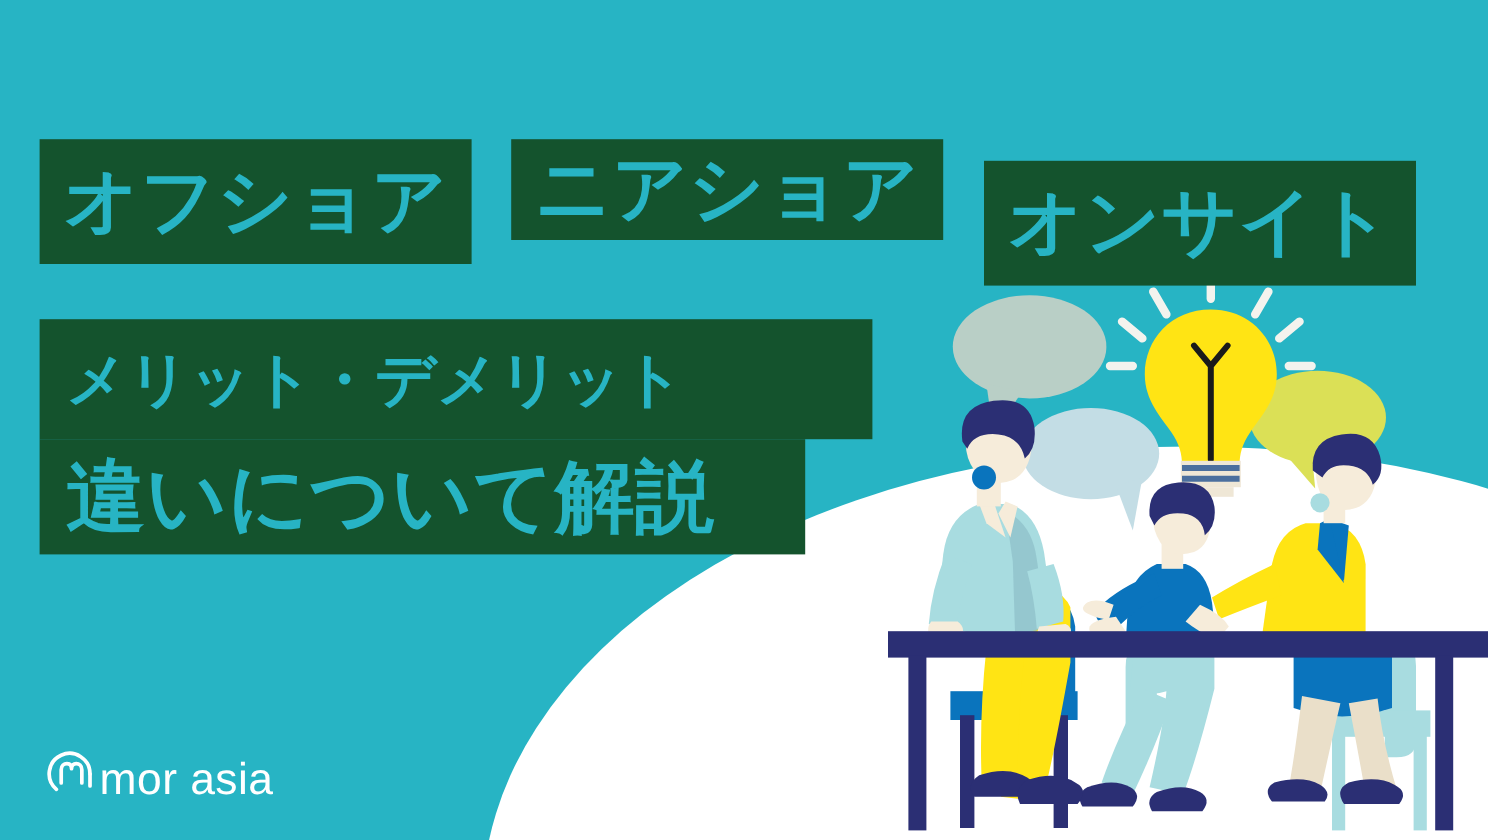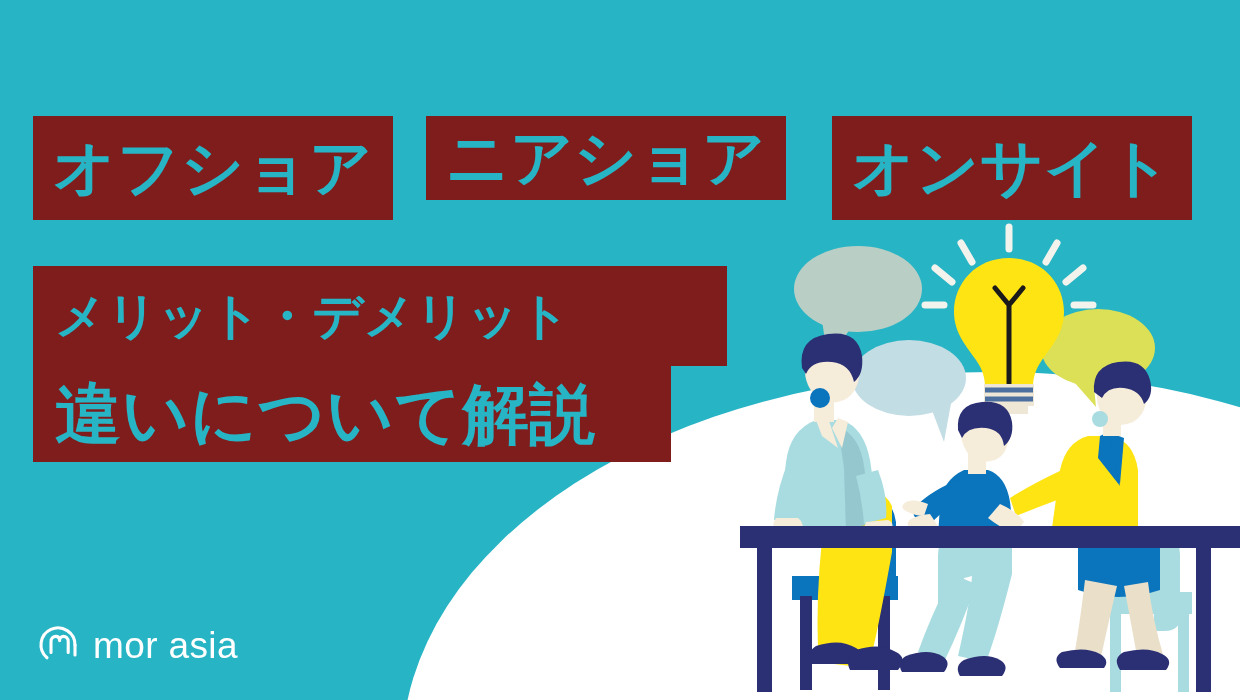--- a/index.html
+++ b/index.html
@@ -54,56 +54,56 @@
   
   .headline-layer {
     position: absolute;
     left: 0;
     top: 0;
     z-index: 5;
   }
 
   .tagbox {
     position: absolute;
-    background: #7f1d1d;
+    background: #14532d;
     display: flex;
     align-items: center;
     justify-content: center;
     box-sizing: border-box;
   }
   .tagbox span {
     color: #27b4c4;
     font-weight: 700;
     letter-spacing: 0.01em;
     white-space: nowrap;
     line-height: 1;
   }
 
   
   #tag-offshore  { left: 33px;  top: 116px; width: 360px; height: 104px; }
   #tag-nearshore { left: 426px; top: 116px; width: 360px; height: 84px; }
-  #tag-onsite    { left: 820px; top: 116px; width: 360px; height: 104px; margin-left: 12px; }
+  #tag-onsite    { left: 820px; top: 134px; width: 360px; height: 104px; }
   #tag-offshore span, #tag-nearshore span, #tag-onsite span { font-size: 62px; }
 
   
   #tag-merit { left: 33px; top: 266px; width: 694px; height: 100px; justify-content: flex-start; padding-left: 22px; }
   #tag-merit span { font-size: 50px; }
 
   
   #tag-diff { left: 33px; top: 366px; width: 638px; height: 96px; justify-content: flex-start; padding-left: 22px; }
   #tag-diff span { font-size: 66px; }
 
   
   #logo {
     position: absolute;
     left: 35px;
     top: 622px;
     display: flex;
-    align-items: center;
-    gap: 12px;
+    align-items: flex-end;
+    gap: 2px;
     z-index: 6;
   }
   #logo .logo-text {
     color: #ffffff;
     font-size: 37px;
     font-weight: 400;
     letter-spacing: 0.01em;
     line-height: 1;
   }
 </style>

